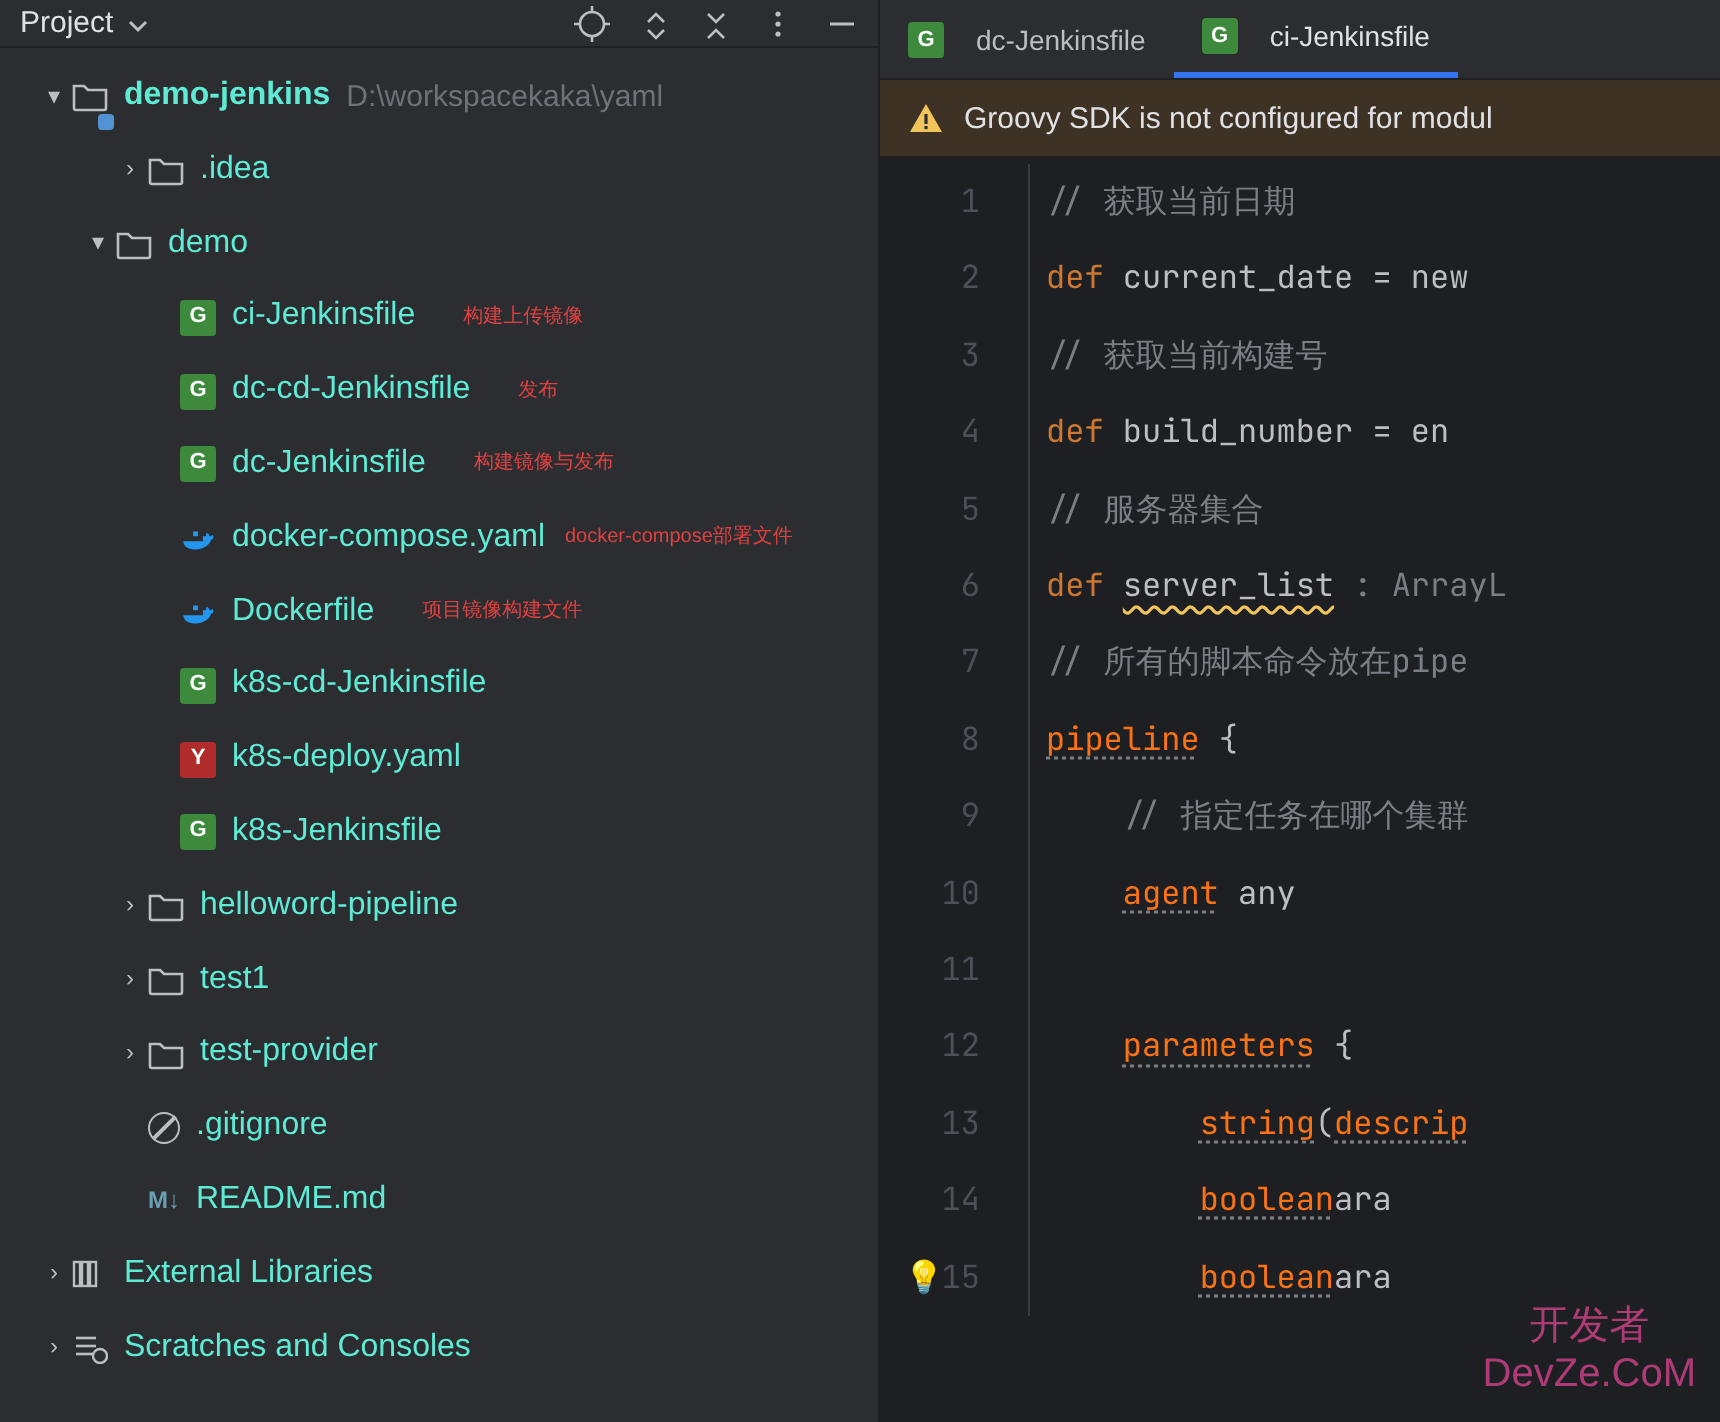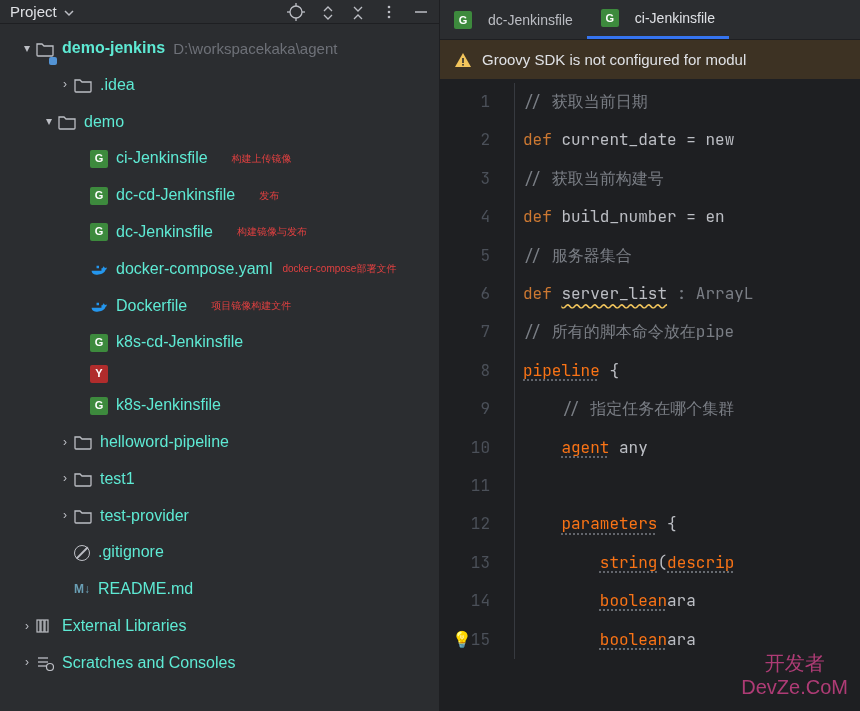--- a/index.html
+++ b/index.html
@@ -279,21 +279,21 @@
     <div class="tree">
       <div class="tree-item ind1">
         <span class="arrow">▾</span>
         <span class="project-root-icon">
           <svg width="18" height="16" viewBox="0 0 18 16">
               <path d="M1 3h5l2 2h9v9a1 1 0 01-1 1H2a1 1 0 01-1-1V3z" stroke="currentColor" fill="none" stroke-width="1.3"></path>
             </svg>
           <span class="small-indicator"></span>
         </span>
         <span class="tree-label bold">demo-jenkins</span>
-        <span class="tree-path">D:\workspacekaka\agent</span>
+        <span class="tree-path">D:\workspacekaka\yaml</span>
       </div>
 
       <div class="tree-item ind3">
         <span class="arrow">›</span>
         <span class="folder-icon">
             <svg width="18" height="16" viewBox="0 0 18 16">
               <path d="M1 3h5l2 2h9v9a1 1 0 01-1 1H2a1 1 0 01-1-1V3z" stroke="currentColor" fill="none" stroke-width="1.3"></path>
             </svg>
           </span>
         <span class="tree-label">.idea</span>
@@ -347,20 +347,21 @@
         <span class="annotation">项目镜像构建文件</span>
       </div>
 
       <div class="tree-item ind4">
         <span class="file-icon groovy">G</span>
         <span class="tree-label">k8s-cd-Jenkinsfile</span>
       </div>
 
       <div class="tree-item ind4">
         <span class="file-icon yaml">Y</span>
+        <span class="tree-label">k8s-deploy.yaml</span>
       </div>
 
       <div class="tree-item ind4">
         <span class="file-icon groovy">G</span>
         <span class="tree-label">k8s-Jenkinsfile</span>
       </div>
 
       <div class="tree-item ind3">
         <span class="arrow">›</span>
         <span class="folder-icon">

